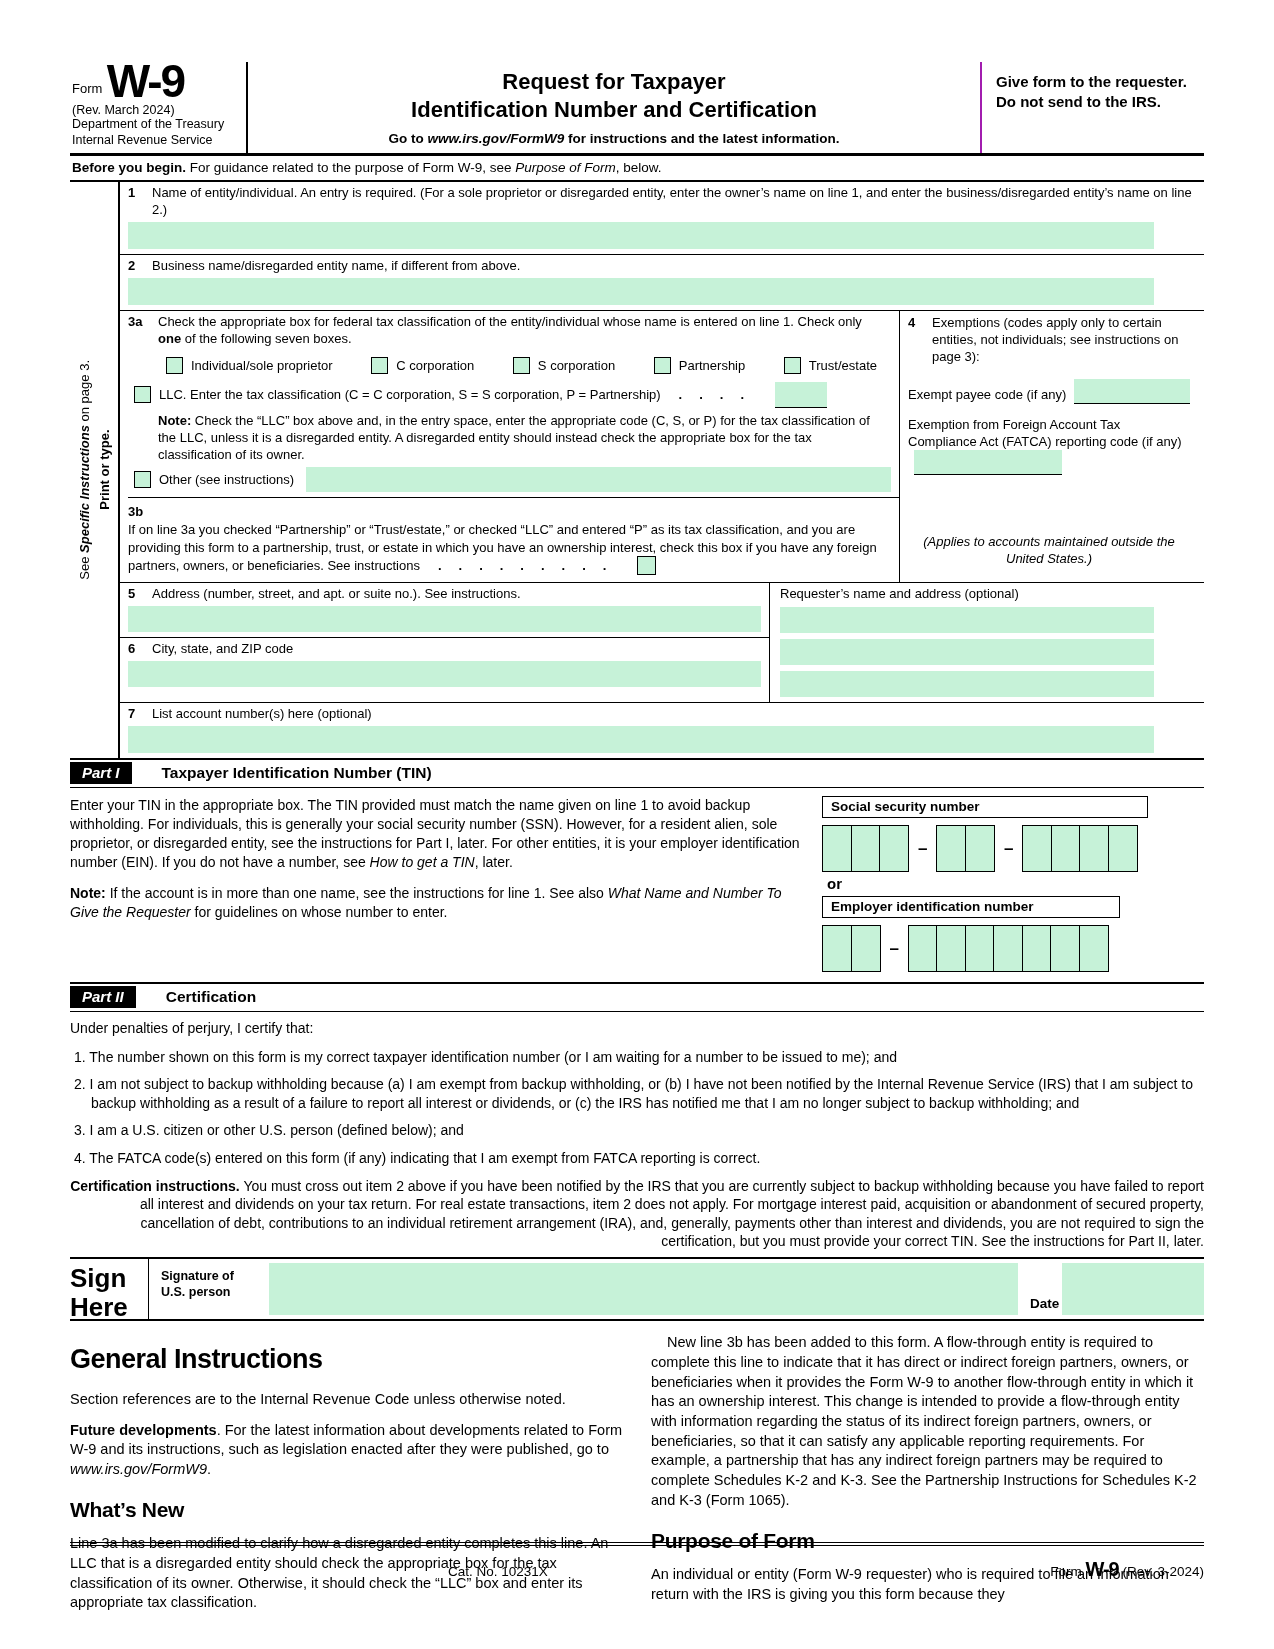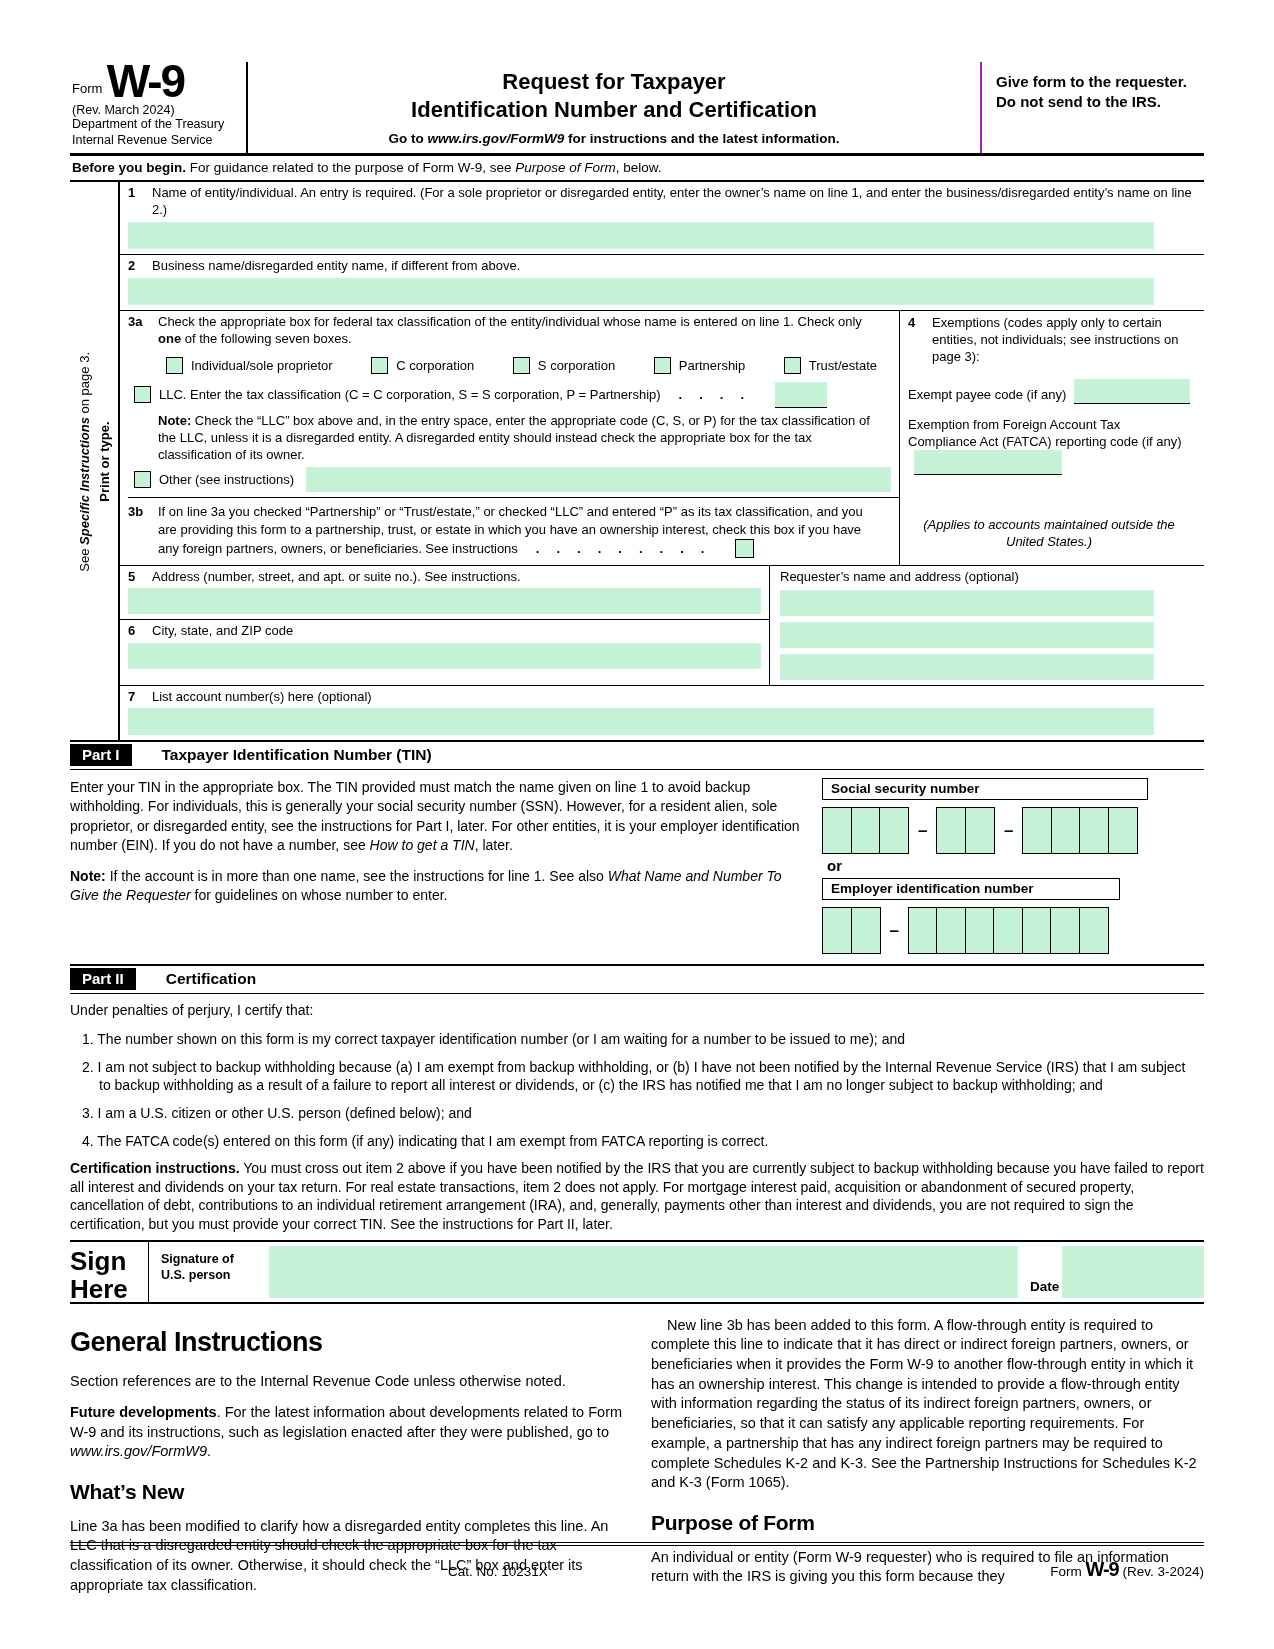--- a/index.html
+++ b/index.html
@@ -44,62 +44,62 @@
   .r3a-block{ border-bottom:1.5px solid #000; padding-bottom:5px; padding-right:8px; }
   .cbrow{ display:flex; justify-content:space-between; align-items:flex-start; margin:9px 0 8px 38px; padding-right:14px; }
   .cb-item{ display:flex; align-items:center; font-size:13px; }
   .cb{ width:17px; height:17px; background:var(--green); border:1.5px solid #000; margin-right:8px; flex:none; }
   .llcrow{ display:flex; align-items:center; margin-left:30px; font-size:13px; }
   .dots{ letter-spacing:17px; font-weight:bold; margin-left:18px; white-space:nowrap; }
   .llc-box{ width:52px; height:26px; background:var(--green); border-bottom:1.5px solid #000; margin-left:14px; }
   .notep{ margin:5px 0 4px 30px; font-size:13px; line-height:1.3; padding-right:4px; }
   .otherrow{ display:flex; align-items:center; margin-left:6px; font-size:13px; }
   .other-band{ flex:1; height:25px; background:var(--green); margin-left:12px; }
-  .r3b-block{ display:flex; font-size:13px; line-height:1.35; padding:5px 6px 7px 0; }
+  .r3b-block{ display:flex; font-size:13px; line-height:1.35; padding:5px 6px 7px 0;flex-direction:column; }
   .cb-3b{ display:inline-block; width:19px; height:19px; background:var(--green); border:1.5px solid #000; vertical-align:-5px; margin-left:14px; }
   .row3-right{ flex:1; padding:4px 14px 4px 8px; display:flex; flex-direction:column; font-size:13px; line-height:1.3; }
   .r4head{ display:flex; }
   .exline{ display:flex; align-items:flex-end; margin-top:13px; }
   .exbox{ flex:1; height:25px; background:var(--green); border-bottom:1.5px solid #000; margin-left:8px; min-width:62px; }
   .fatca{ margin-top:13px; }
   .fatca-box{ display:inline-block; width:148px; height:25px; background:var(--green); border-bottom:1.5px solid #000; vertical-align:-8px; margin-left:6px; }
   .applies{ margin-top:auto; font-style:italic; text-align:center; font-size:13px; padding:6px 4px 10px; }
 
   
   .row56{ display:flex; padding:0; }
   .row56-left{ width:650px; border-right:1.5px solid #000; }
   .r5{ border-bottom:1.5px solid #000; padding:3px 8px 0 8px; }
   .r6{ padding:3px 8px 5px 8px; }
   .lband{ height:26px; background:var(--green); margin:3px 0 5px; }
   .row56-right{ flex:1; padding:3px 0 5px 10px; font-size:13px; }
   .rband{ height:26px; background:var(--green); margin:6px 50px 0 0; }
 
   
   .part-band{ display:flex; align-items:center; border-bottom:1.5px solid #000; padding:2px 0 3px; }
-  .part-chip{ background:#000; color:#fff; font-weight:bold; font-size:15px; padding:2px 12px 3px; }
+  .part-chip{ background:#000; color:#fff; font-weight:bold; font-size:15px; padding:2px 12px 3px;font-style:italic; }
   .part-title{ font-weight:bold; font-size:15.5px; margin-left:30px; }
 
   
   .p1body{ display:flex; padding:8px 0 8px; border-bottom:2.5px solid #000; }
   .p1text{ flex:1; font-size:14px; line-height:1.36; padding-right:14px; }
   .p1text p{ margin:0 0 12px; }
   .tinbox{ width:382px; flex:none; }
   .tinlabel{ border:1.5px solid #000; font-weight:bold; font-size:13.5px; padding:2px 8px 3px; margin-right:56px; }
   .cellrow{ display:flex; align-items:center; margin:7px 0 2px; }
   .cgroup{ display:flex; }
   .cell{ width:30px; height:47px; background:var(--green); border:1.5px solid #000; margin-left:-1.5px; }
   .cgroup .cell:first-child{ margin-left:0; }
   .dash{ font-weight:bold; font-size:17px; padding:0 9px; }
   .or{ font-weight:bold; font-size:15px; margin:3px 5px 4px; }
 
   
   .p2body{ font-size:14px; line-height:1.33; padding-top:5px; }
   .p2body .intro{ margin:2px 0 10px; }
-  .p2item{ margin:0 12px 9px; padding-left:17px; text-indent:-17px; }
-  .certp{ margin:8px 0 6px; }
+  .p2item{ margin:0 4px 9px; padding-left:17px; text-indent:-17px; }
+  .certp{ margin:8px 0 6px;text-align:right; }
 
   
   .signrow{ display:flex; border-top:2.5px solid #000; border-bottom:2.5px solid #000; height:64px; margin-top:2px; }
   .sign-here{ width:78px; font-size:26px; font-weight:bold; line-height:1.1; padding-top:5px; }
   .sigsep{ border-left:1.5px solid #000; }
   .sig-label{ width:120px; font-size:12.5px; font-weight:bold; line-height:1.3; padding:9px 0 0 12px; flex:none; }
   .sig-area{ flex:1; background:var(--green); margin:4px 0; }
   .date-label{ width:44px; font-size:13.5px; font-weight:bold; display:flex; align-items:flex-end; padding:0 8px 8px 12px; flex:none; }
   .date-area{ width:142px; background:var(--green); margin:4px 0; flex:none; }
 

